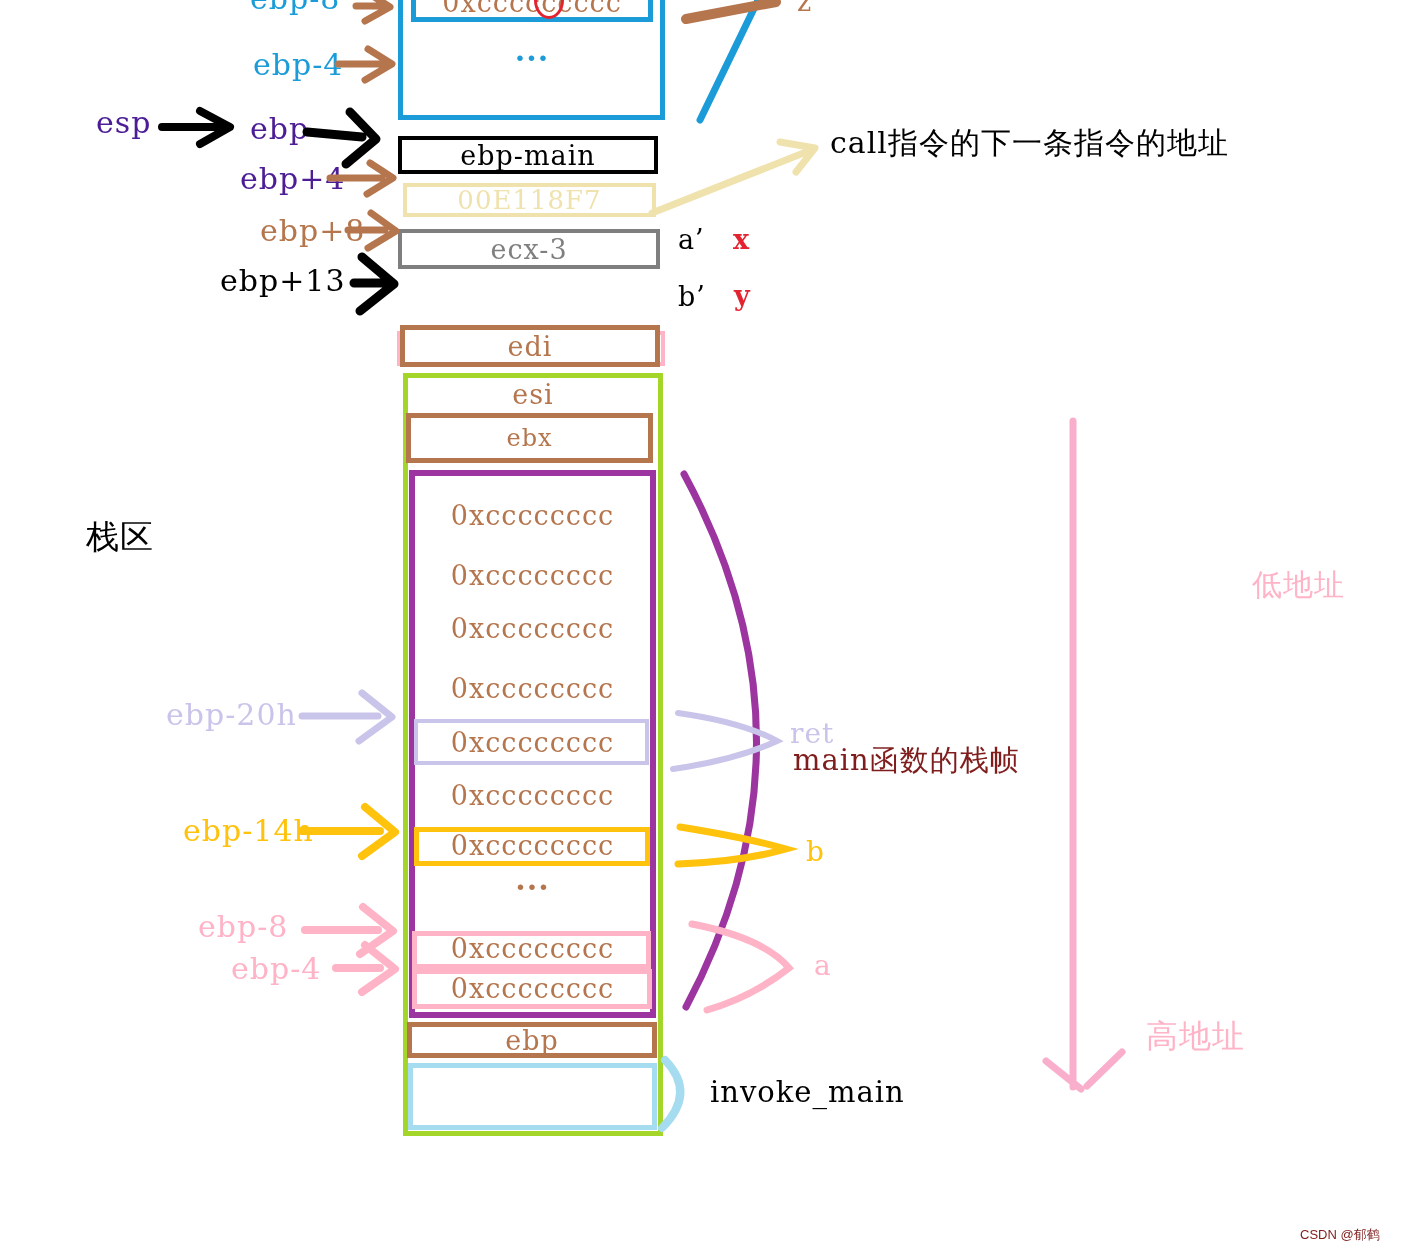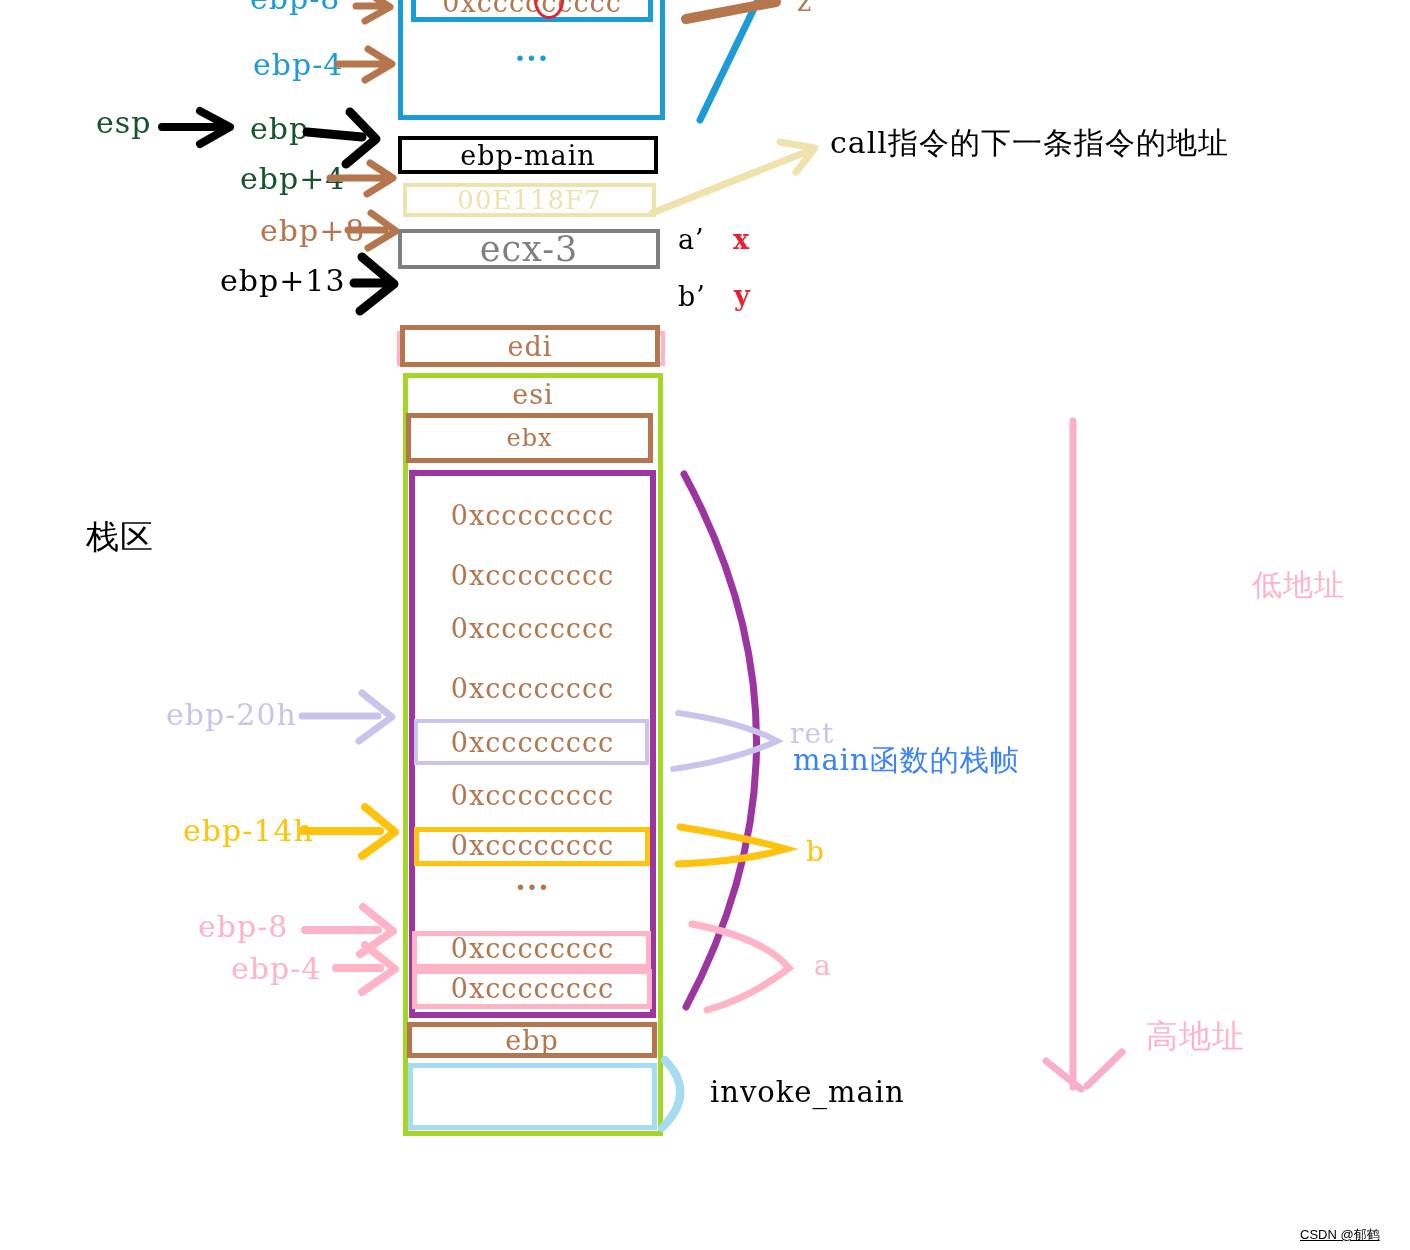--- a/index.html
+++ b/index.html
@@ -4,33 +4,33 @@
 <style>
   html,body{margin:0;padding:0;background:#fff;}
   .page{position:relative;width:1410px;height:1250px;background:#ffffff;overflow:hidden;
         font-family:"DejaVu Serif","Liberation Serif",serif;}
   .t{position:absolute;line-height:1.15;white-space:nowrap;letter-spacing:1px;}
   .box{position:absolute;background:#fff;box-sizing:border-box;}
   .ctr{display:flex;align-items:center;justify-content:center;}
   svg.overlay{position:absolute;left:0;top:0;width:1410px;height:1250px;pointer-events:none;}
   
   .c-blue{color:#1b9cd8;} .b-blue{border:5px solid #1b9cd8;}
-  .c-sky{color:#14532d;}
+  .c-sky{color:#4c1d95;}
   .c-brown{color:#b5764e;} .b-brown{border:5px solid #b5764e;text-align:right;}
   .c-black{color:#000;} .b-black{border:4px solid #000;margin-top:6px;}
   .c-cream{color:#efe2ac;} .b-cream{border:4px solid #efe2ac;}
   .c-gray{color:#7f7f7f;} .b-gray{border:4px solid #7f7f7f;}
   .c-pink{color:#ffb3c7;} .b-pink{border:5px solid #ffb3c7;}
   .c-red{color:#e32430;}
   .b-green{border:5px solid #a4d629;}
-  .c-purple{color:#3b82f6;} .b-purple{border:6px solid #9c35a0;}
+  .c-purple{color:#7f1d1d;} .b-purple{border:6px solid #9c35a0;}
   .c-lav{color:#c9c4ea;} .b-lav{border:4px solid #c9c4ea;}
   .c-gold{color:#ffc20d;} .b-gold{border:5px solid #ffc20d;}
   .b-cyan{border:5px solid #a5dcef;}
-  .c-wm{color:#000000;text-decoration:underline;}
+  .c-wm{color:#7f1d1d;}
   .fill-row{position:absolute;width:247px;left:409px;text-align:center;font-size:27px;color:#b5764e;letter-spacing:1px;}
   .circled{position:relative;display:inline-block;}
   .circled::after{content:"";position:absolute;left:-7px;top:-5px;right:-7px;bottom:-1px;
                   border:3px solid #e32430;border-radius:50%;}
 </style>
 </head>
 <body>
 
 <div class="page">
 
@@ -43,21 +43,21 @@
 
   <div class="box b-black ctr" style="left:398px;top:130px;width:260px;height:38px;">
     <span class="c-black" style="font-size:27px;letter-spacing:1px;">ebp-main</span>
   </div>
 
   <div class="box b-cream ctr" style="left:403px;top:183px;width:253px;height:34px;">
     <span class="c-cream" style="font-size:26px;letter-spacing:1px;">00E118F7</span>
   </div>
 
   <div class="box b-gray ctr" style="left:398px;top:229px;width:262px;height:40px;">
-    <span class="c-gray" style="font-size:35px;letter-spacing:1px;">ecx-3</span>
+    <span class="c-gray" style="font-size:27px;letter-spacing:1px;">ecx-3</span>
   </div>
 
   <div class="box b-pink ctr" style="left:397px;top:283px;width:268px;height:35px;border-width:4px;margin-top:48px;">
     <span class="c-pink" style="font-size:27px;letter-spacing:1px;">eax—5</span>
   </div>
 
   <div class="box b-brown ctr" style="left:400px;top:325px;width:260px;height:42px;">
     <span class="c-brown" style="font-size:27px;letter-spacing:1px;">edi</span>
   </div>
 

